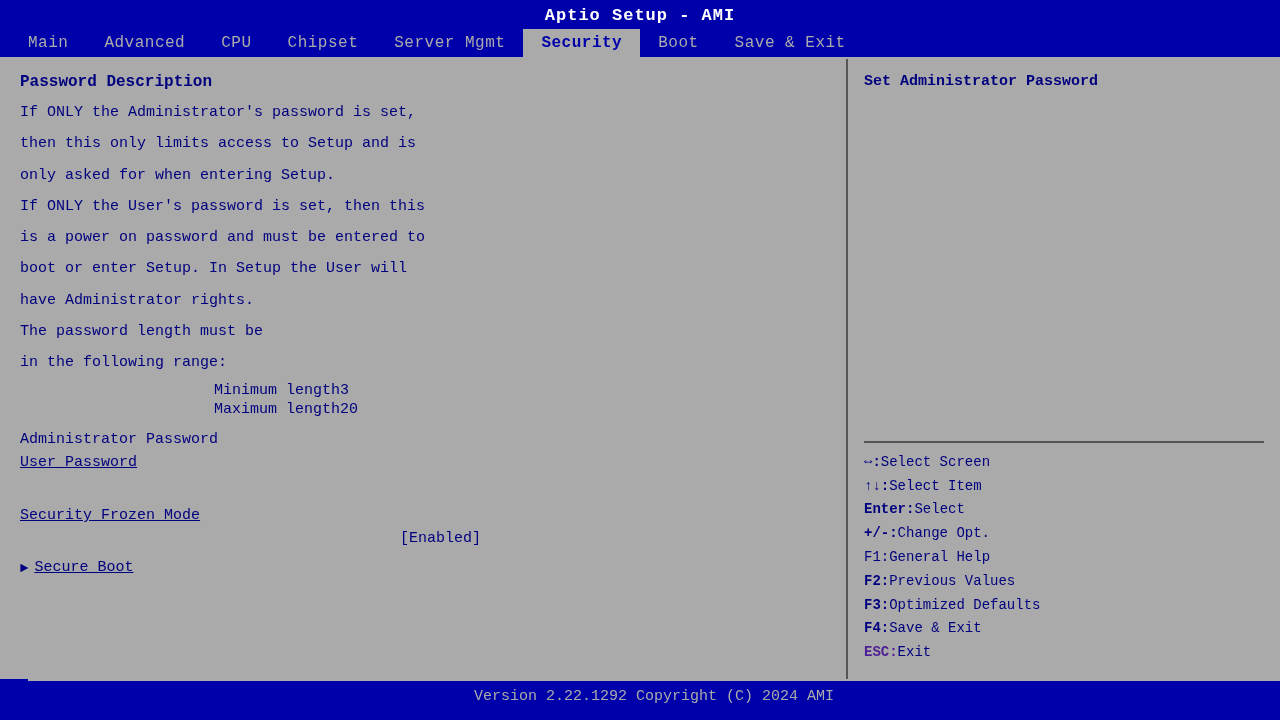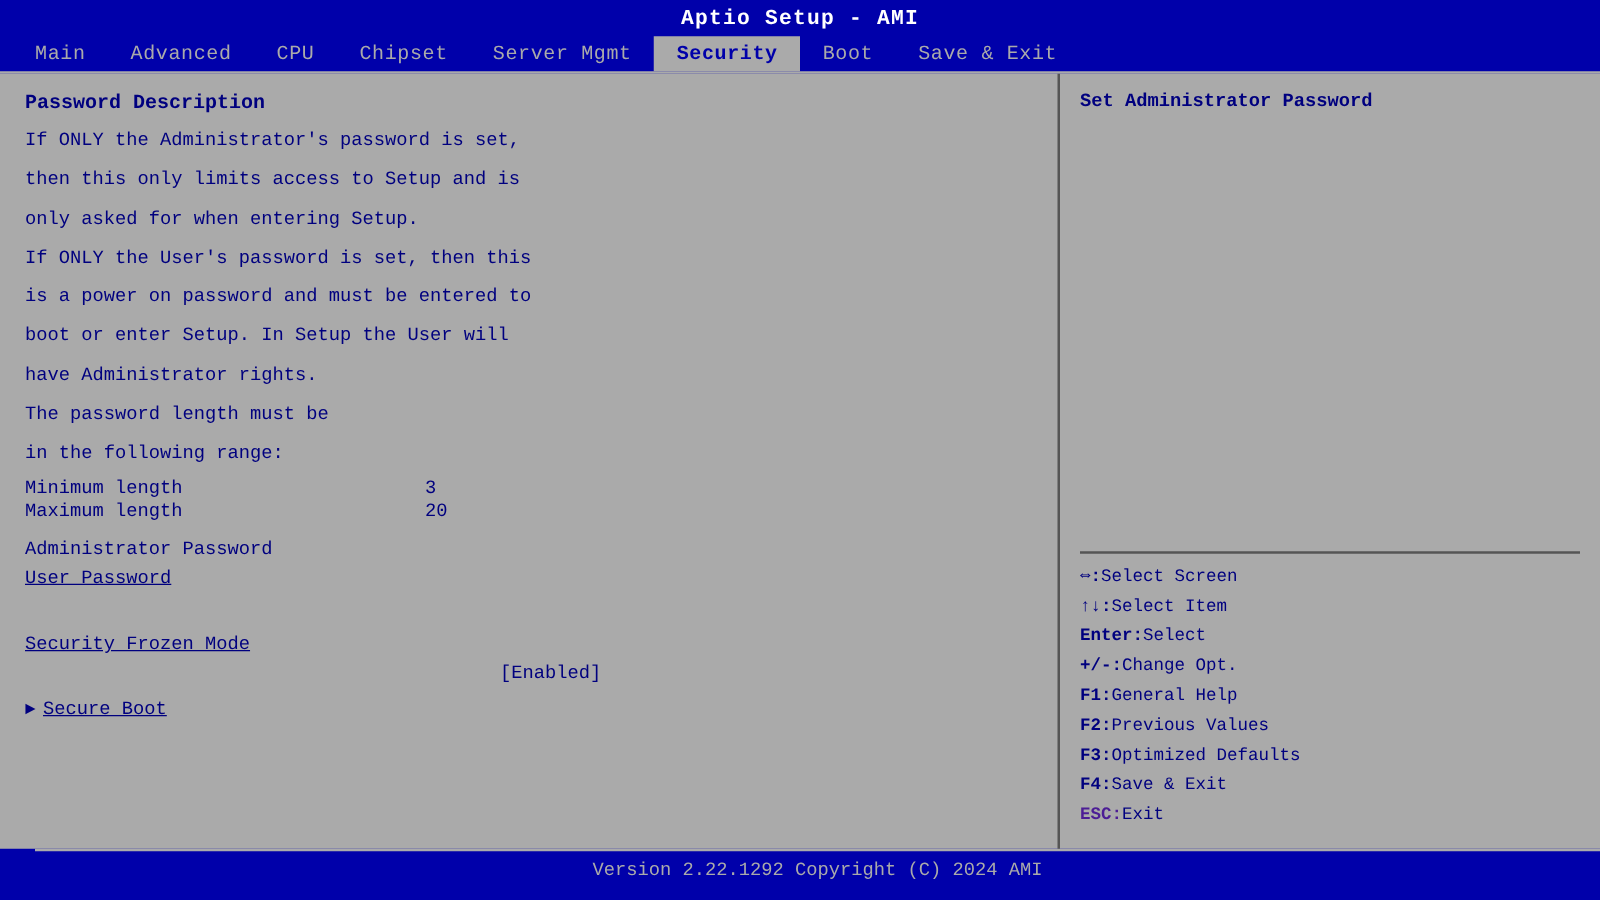--- a/index.html
+++ b/index.html
@@ -84,20 +84,21 @@
     #left-panel .length-row {
       display: flex;
       flex-direction: row;
       color: #00007f;
       font-size: 15px;
       margin: 2px 0;
     }
 
     #left-panel .length-label {
       width: 320px;
+      text-align: right;
     }
 
     #left-panel .length-value {
       color: #00007f;
     }
 
     .section-separator {
       margin: 12px 0 4px 0;
     }
 
@@ -278,21 +279,21 @@
         </div>
         <div class="key-row">
           <span style="font-weight: bold; color: rgb(0, 0, 127);">Enter: </span>
           <span style="color: rgb(0, 0, 127);">Select</span>
         </div>
         <div class="key-row">
           <span style="font-weight: bold; color: rgb(0, 0, 127);">+/-: </span>
           <span style="color: rgb(0, 0, 127);">Change Opt.</span>
         </div>
         <div class="key-row">
-          <span style="font-weight: bold; color: rgb(0, 0, 127);">F1: </span>
+          <span style="font-weight: normal; color: rgb(0, 0, 127);">F1: </span>
           <span style="color: rgb(0, 0, 127);">General Help</span>
         </div>
         <div class="key-row">
           <span style="font-weight: bold; color: rgb(0, 0, 127);">F2: </span>
           <span style="color: rgb(0, 0, 127);">Previous Values</span>
         </div>
         <div class="key-row">
           <span style="font-weight: bold; color: rgb(0, 0, 127);">F3: </span>
           <span style="color: rgb(0, 0, 127);">Optimized Defaults</span>
         </div>

